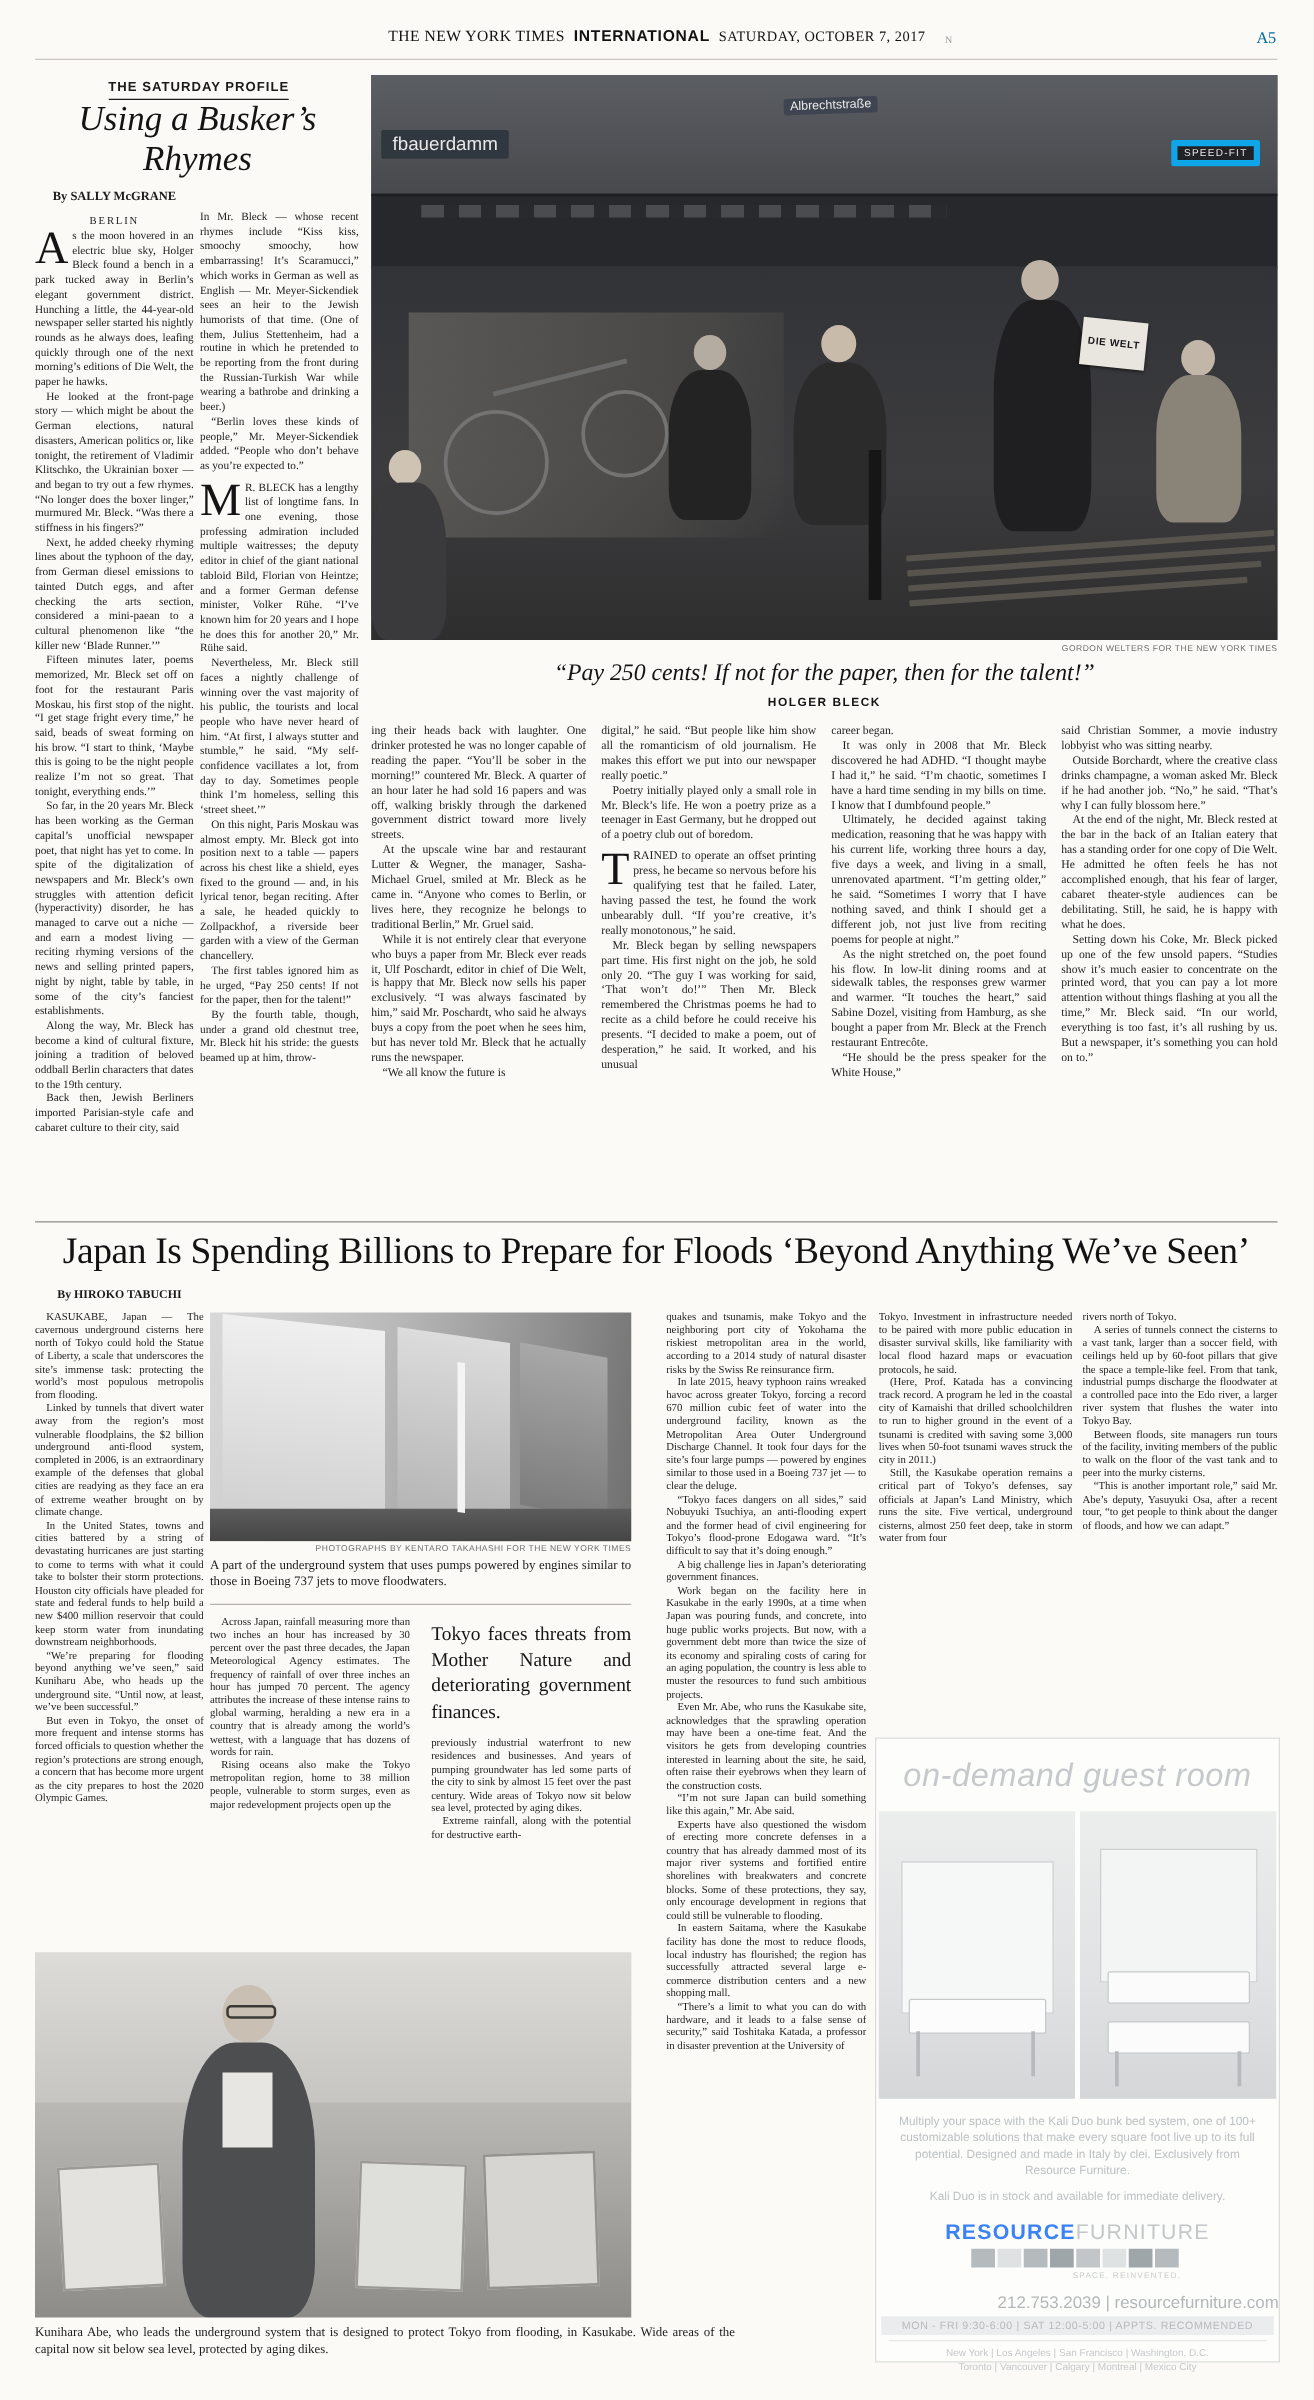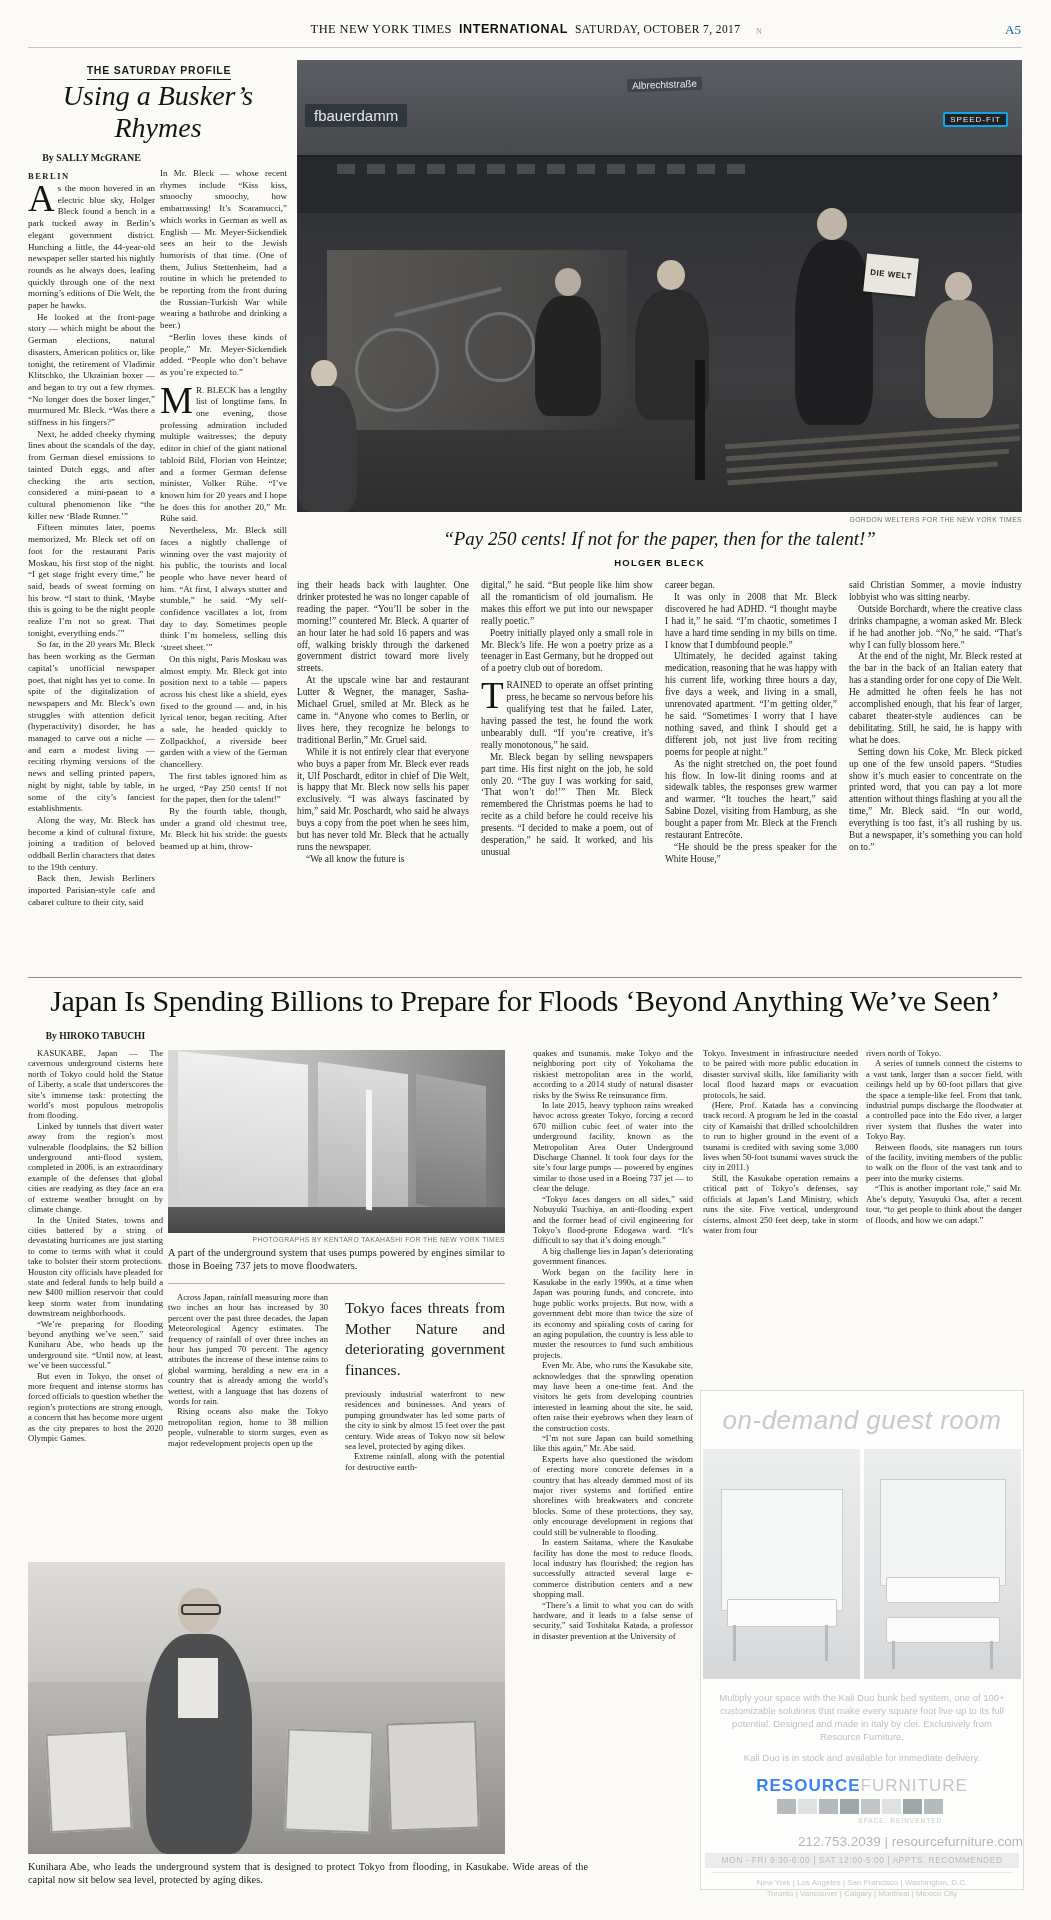--- a/index.html
+++ b/index.html
@@ -14,21 +14,21 @@
   .pageno{top:22px;right:30px;font-size:13px;color:#0369a1;}
   .edmark{top:27px;left:756px;font-size:8px;color:#999;letter-spacing:1px;}
   .headrule{top:47px;left:28px;width:994px;height:1px;background:#c9c6c0;}
   
   .kicker-wrap{top:60px;left:28px;width:262px;text-align:center;}
   .kicker{display:inline-block;font-family:"Liberation Sans",sans-serif;font-weight:bold;
           font-size:10.5px;letter-spacing:.8px;border-bottom:1px solid #1b1b1b;padding-bottom:3px;}
   .headline1{top:80px;left:18px;width:280px;text-align:center;font-style:italic;
              font-size:28px;line-height:32px;font-weight:500;color:#141414;}
   .byline{font-weight:bold;font-size:10px;}
-  .dateline{font-size:8.5px;letter-spacing:1.5px;text-align:left;color:#222;font-weight:bold;}
+  .dateline{font-size:8.5px;letter-spacing:1.5px;text-align:center;color:#222;}
   .col{position:absolute;text-align:justify;overflow:hidden;color:#1c1c1c;}
   .narrow{font-size:9px;line-height:11.7px;}
   .wide{font-size:9.4px;line-height:11.9px;}
   .jbody{font-size:8.6px;line-height:10.4px;}
   .para{margin:0;text-indent:9px;}
   .cont > .para:first-child{text-indent:0;}
   .lead{text-align:justify;}
   .dropcap{float:left;font-size:37px;line-height:29px;padding:1px 3px 0 0;color:#141414;}
   .photo-credit{font-family:"Liberation Sans",sans-serif;font-size:6.8px;letter-spacing:.4px;
                 color:#6d6d6d;text-align:right;}
@@ -84,21 +84,21 @@
   </div>
   <div class="abs byline" style="top:152px;left:28px;width:127px;text-align:center;">By SALLY McGRANE</div>
   <div class="abs dateline" style="top:171px;left:28px;width:127px;">BERLIN</div>
 
   <div class="col narrow" style="left:28px;top:183px;width:127px;height:782px;">
     <div class="lead">
       <span class="dropcap">A</span><span>s the moon hovered in an electric blue sky, Holger Bleck found a bench in a park tucked away in Berlin’s elegant government district. Hunching a little, the 44-year-old newspaper seller started his nightly rounds as he always does, leafing quickly through one of the next morning’s editions of Die Welt, the paper he hawks.</span>
     </div>
     <div>
         <p class="para">He looked at the front-page story — which might be about the German elections, natural disasters, American politics or, like tonight, the retirement of Vladimir Klitschko, the Ukrainian boxer — and began to try out a few rhymes. “No longer does the boxer linger,” murmured Mr. Bleck. “Was there a stiffness in his fingers?”</p>
-        <p class="para">Next, he added cheeky rhyming lines about the scandals of the day, from German diesel emissions to tainted Dutch eggs, and after checking the arts section, considered a mini-paean to a cultural phenomenon like “the killer new ‘Blade Runner.’”</p>
+        <p class="para">Next, he added cheeky rhyming lines about the typhoon of the day, from German diesel emissions to tainted Dutch eggs, and after checking the arts section, considered a mini-paean to a cultural phenomenon like “the killer new ‘Blade Runner.’”</p>
         <p class="para">Fifteen minutes later, poems memorized, Mr. Bleck set off on foot for the restaurant Paris Moskau, his first stop of the night. “I get stage fright every time,” he said, beads of sweat forming on his brow. “I start to think, ‘Maybe this is going to be the night people realize I’m not so great. That tonight, everything ends.’”</p>
         <p class="para">So far, in the 20 years Mr. Bleck has been working as the German capital’s unofficial newspaper poet, that night has yet to come. In spite of the digitalization of newspapers and Mr. Bleck’s own struggles with attention deficit (hyperactivity) disorder, he has managed to carve out a niche — and earn a modest living — reciting rhyming versions of the news and selling printed papers, night by night, table by table, in some of the city’s fanciest establishments.</p>
         <p class="para">Along the way, Mr. Bleck has become a kind of cultural fixture, joining a tradition of beloved oddball Berlin characters that dates to the 19th century.</p>
         <p class="para">Back then, Jewish Berliners imported Parisian-style cafe and cabaret culture to their city, said</p>
       </div>
   </div>
 
   <div class="col narrow" style="left:160px;top:168px;width:127px;height:797px;">
     <div class="cont">
         <p class="para">In Mr. Bleck — whose recent rhymes include “Kiss kiss, smoochy smoochy, how embarrassing! It’s Scaramucci,” which works in German as well as English — Mr. Meyer-Sickendiek sees an heir to the Jewish humorists of that time. (One of them, Julius Stettenheim, had a routine in which he pretended to be reporting from the front during the Russian-Turkish War while wearing a bathrobe and drinking a beer.)</p>
@@ -116,21 +116,21 @@
   </div>
 
   <div class="photo" style="left:297px;top:60px;width:725px;height:452px;">
     <div class="ph-ab" style="left:0;top:0;width:100%;height:95px;background:linear-gradient(180deg,#5b5e63,#47494d);"></div>
     <div class="ph-ab" style="left:0;top:95px;width:100%;height:58px;background:#27282b;border-top:2px solid #1d1e20;"></div>
     <div class="ph-ab" style="left:40px;top:104px;width:420px;height:10px;background:repeating-linear-gradient(90deg,#6d6f73 0 18px,#2a2b2e 18px 30px);opacity:.5;"></div>
     <div class="ph-ab" style="left:0;top:153px;width:100%;height:299px;background:linear-gradient(180deg,#323337 0%,#3c3c3e 55%,#2e2e2f 100%);"></div>
     <div class="ph-ab" style="left:30px;top:190px;width:300px;height:180px;background:linear-gradient(110deg,#77746d 0%,#55534f 70%,rgba(60,60,60,0) 100%);opacity:.55;"></div>
     <div class="ph-ab sign" style="left:330px;top:18px;font-size:10px;transform:rotate(-2deg);">Albrechtstraße</div>
     <div class="ph-ab sign" style="left:8px;top:44px;font-size:15px;background:#31373f;padding:3px 9px;">fbauerdamm</div>
-    <div class="ph-ab sign" style="right:14px;top:52px;font-size:8px;background:#202226;border:2px solid #0ea5e9;letter-spacing:1px;">SPEED-FIT</div>
+    <div class="ph-ab sign" style="right:14px;top:52px;font-size:8px;background:#202226;border:5px solid #0ea5e9;letter-spacing:1px;">SPEED-FIT</div>
 
     <div class="ph-ab wheel" style="left:58px;top:268px;width:78px;height:78px;"></div>
     <div class="ph-ab wheel" style="left:168px;top:252px;width:64px;height:64px;"></div>
     <div class="ph-ab" style="left:96px;top:240px;width:110px;height:4px;background:#6b6b6b;transform:rotate(-14deg);"></div>
 
     <div class="ph-ab head" style="left:258px;top:208px;width:26px;height:28px;"></div>
     <div class="ph-ab bodyblob" style="left:238px;top:236px;width:66px;height:120px;background:#232324;"></div>
     <div class="ph-ab head" style="left:360px;top:200px;width:28px;height:30px;background:#c8bba9;"></div>
     <div class="ph-ab bodyblob" style="left:338px;top:230px;width:74px;height:130px;background:#2b2b2c;"></div>
     <div class="ph-ab head" style="left:520px;top:148px;width:30px;height:32px;background:#bfb4a6;"></div>

